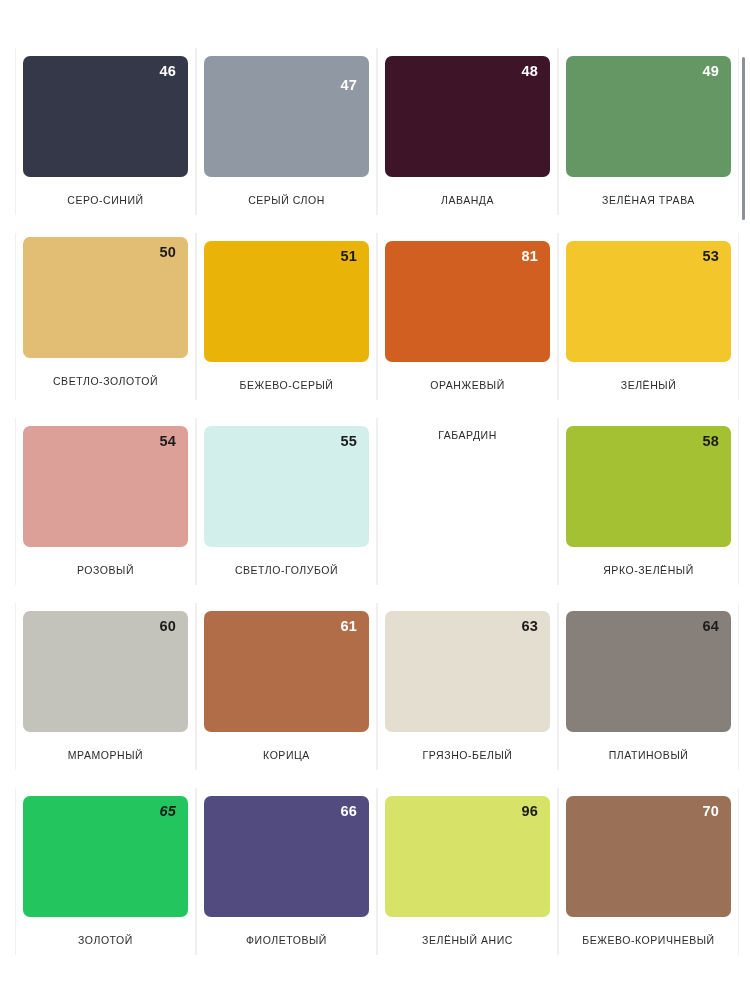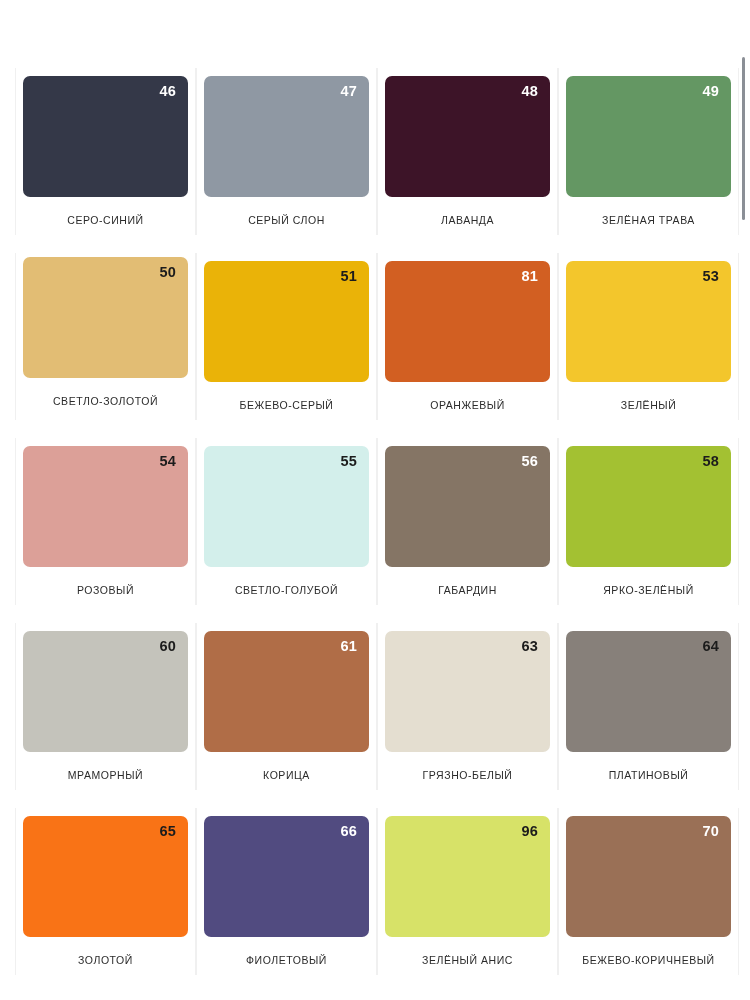--- a/index.html
+++ b/index.html
@@ -20,21 +20,21 @@
     background: #ffffff;
   }
 
   #swatch-grid {
     display: grid;
     grid-template-columns: repeat(4, 181px);
     grid-template-rows: repeat(5, 185px);
     column-gap: 0px;
     row-gap: 0px;
     padding-left: 15px;
-    padding-top: 62px;
+    padding-top: 42px;
   }
 
   .swatch-card {
     position: relative;
     width: 181px;
     height: 185px;
     background: #ffffff;
     display: flex;
     flex-direction: column;
     align-items: center;
@@ -114,21 +114,21 @@
 
   <div id="swatch-grid">
       <div class="swatch-card">
         <div class="swatch-chip" style="background: rgb(52, 56, 72);">
           <div class="swatch-number" style="color: rgb(255, 255, 255);">46</div>
         </div>
         <div class="swatch-label">СЕРО-СИНИЙ</div>
       </div>
       <div class="swatch-card">
         <div class="swatch-chip" style="background: rgb(143, 152, 163);">
-          <div class="swatch-number" style="color: rgb(255, 255, 255);">47</div>
+          <div class="swatch-number" style="color: rgb(255, 255, 255); margin-top: 14px;">47</div>
         </div>
         <div class="swatch-label">СЕРЫЙ СЛОН</div>
       </div>
       <div class="swatch-card">
         <div class="swatch-chip" style="background: rgb(61, 20, 40);">
           <div class="swatch-number" style="color: rgb(255, 255, 255);">48</div>
         </div>
         <div class="swatch-label">ЛАВАНДА</div>
       </div>
       <div class="swatch-card">
@@ -167,23 +167,20 @@
         </div>
         <div class="swatch-label">РОЗОВЫЙ</div>
       </div>
       <div class="swatch-card">
         <div class="swatch-chip" style="background: rgb(211, 239, 235);">
           <div class="swatch-number" style="color: rgb(28, 28, 28);">55</div>
         </div>
         <div class="swatch-label">СВЕТЛО-ГОЛУБОЙ</div>
       </div>
       <div class="swatch-card">
-        <div class="swatch-chip" style="background: rgb(133, 117, 101);">
-          <div class="swatch-number" style="color: rgb(255, 255, 255);">56</div>
-        </div>
         <div class="swatch-label">ГАБАРДИН</div>
       </div>
       <div class="swatch-card">
         <div class="swatch-chip" style="background: rgb(163, 193, 50);">
           <div class="swatch-number" style="color: rgb(28, 28, 28);">58</div>
         </div>
         <div class="swatch-label">ЯРКО-ЗЕЛЁНЫЙ</div>
       </div>
       <div class="swatch-card">
         <div class="swatch-chip" style="background: rgb(196, 195, 187);">
@@ -203,21 +200,21 @@
         </div>
         <div class="swatch-label">ГРЯЗНО-БЕЛЫЙ</div>
       </div>
       <div class="swatch-card">
         <div class="swatch-chip" style="background: rgb(135, 128, 122);">
           <div class="swatch-number" style="color: rgb(28, 28, 28);">64</div>
         </div>
         <div class="swatch-label">ПЛАТИНОВЫЙ</div>
       </div>
       <div class="swatch-card">
-        <div class="swatch-chip" style="background: #f97316;">
+        <div class="swatch-chip" style="background: #22c55e; font-style: italic;">
           <div class="swatch-number" style="color: rgb(28, 28, 28);">65</div>
         </div>
         <div class="swatch-label">ЗОЛОТОЙ</div>
       </div>
       <div class="swatch-card">
         <div class="swatch-chip" style="background: rgb(81, 75, 128); text-align: right;">
           <div class="swatch-number" style="color: rgb(255, 255, 255);">66</div>
         </div>
         <div class="swatch-label">ФИОЛЕТОВЫЙ</div>
       </div>

